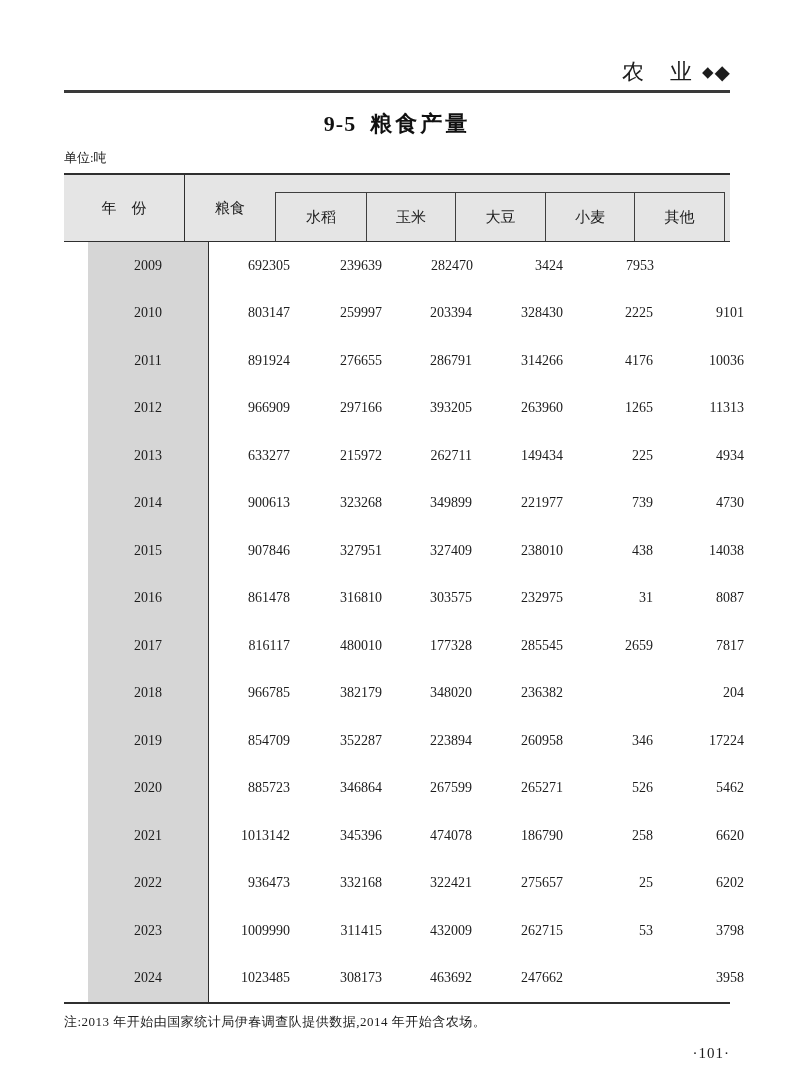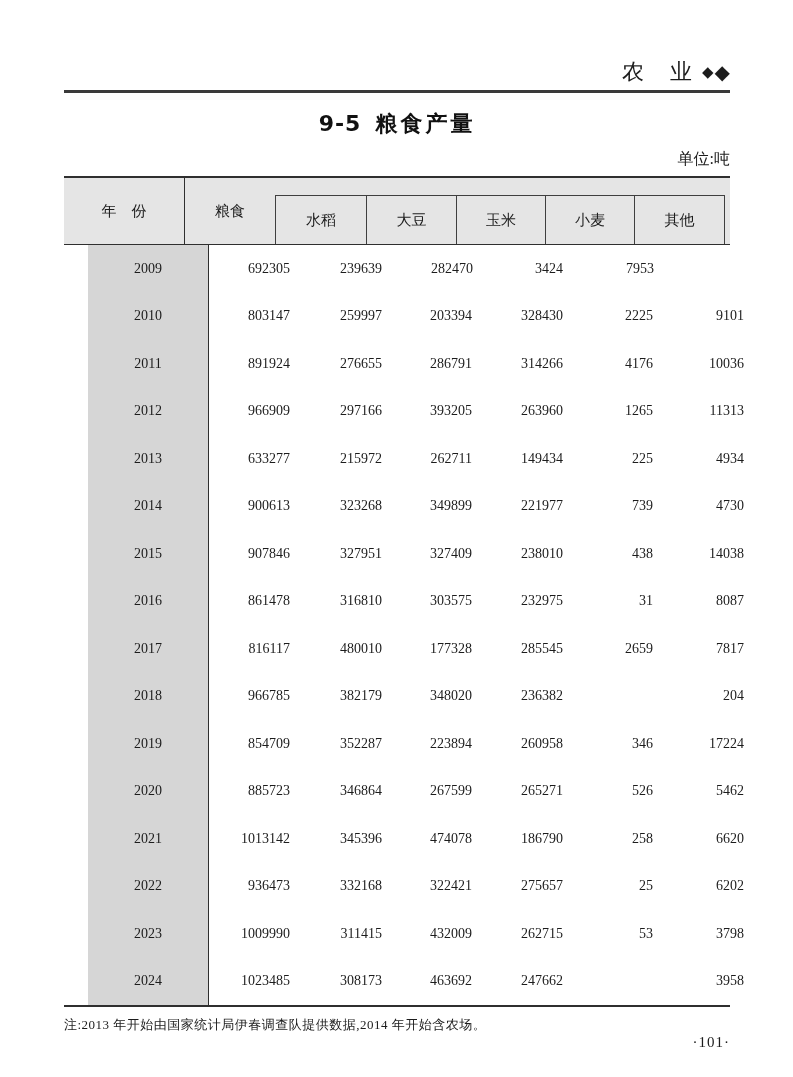--- a/index.html
+++ b/index.html
@@ -14,25 +14,25 @@
   .chapter-head{padding-top:57px;text-align:right;}
   .chapter-label{font-size:22px;letter-spacing:2px;vertical-align:middle;}
   .diamond-sm{font-size:15px;vertical-align:middle;margin-left:8px;}
   .diamond-lg{font-size:20px;vertical-align:middle;margin-left:1px;}
   .head-rule{height:3px;background:#3a3a3a;margin-top:3px;}
 
   
   .page-title{margin:16px 0 0 0;text-align:center;
     font-family:"DejaVu Sans","Liberation Sans",sans-serif;
     font-weight:bold;font-size:22px;color:#111;}
-  .title-no{margin-right:14px;letter-spacing:1px;}
+  .title-no{margin-right:14px;letter-spacing:1px;font-family:Liberation Serif, serif;}
   .title-text{letter-spacing:3px;}
 
   
-  .unit-line{margin-top:10px;text-align:right;font-size:16px;}
+  .unit-line{margin-top:10px;text-align:left;font-size:13px;}
 
   
   .gtable{margin-top:6px;}
   .thead{
     display:flex;height:66px;background:#e5e5e5;
     border-top:2px solid #2f2f2f;border-bottom:1px solid #2f2f2f;
     box-sizing:content-box;
   }
   .thead .cell-year{
     width:120px;border-right:1px solid #2f2f2f;
@@ -60,21 +60,21 @@
     display:flex;align-items:center;justify-content:center;font-size:14px;
   }
   .cell-val{
     flex:none;display:flex;align-items:center;justify-content:flex-end;
     padding-right:9px;box-sizing:border-box;font-size:14px;
   }
   .c0{width:90px}.c1{width:92px}.c2{width:90px}.c3{width:91px}.c4{width:90px}.c5{width:91px}
 
   
   .note-line{margin-top:9px;font-size:13px;letter-spacing:0.5px;}
-  .page-num{margin-top:0;text-align:right;font-size:15px;letter-spacing:1px;}
+  .page-num{margin-top:14px;text-align:right;font-size:15px;letter-spacing:1px;}
 </style>
 </head>
 <body>
 
 <div class="content">
 
   <div class="chapter-head">
     <span class="chapter-label">农　业</span><span class="diamond-sm">◆</span><span class="diamond-lg">◆</span>
     <div class="head-rule"></div>
   </div>
@@ -84,22 +84,22 @@
   </h1>
 
   <div class="unit-line">单位:吨</div>
 
   <div class="gtable">
     <div class="thead">
       <div class="cell-year">年　份</div>
       <div class="cell-grain">粮食</div>
       <div class="subcols">
         <div class="subcol s0">水稻</div>
+        <div class="subcol s1">玉米</div>
         <div class="subcol s2">大豆</div>
-        <div class="subcol s1">玉米</div>
         <div class="subcol s3">小麦</div>
         <div class="subcol s4">其他</div>
       </div>
     </div>
     <div class="tbody">
         <div class="trow">
           <div class="cell-year">2009</div>
           <div class="cell-val c0">692305</div>
           <div class="cell-val c1">239639</div>
           <div class="cell-val c3">282470</div>

